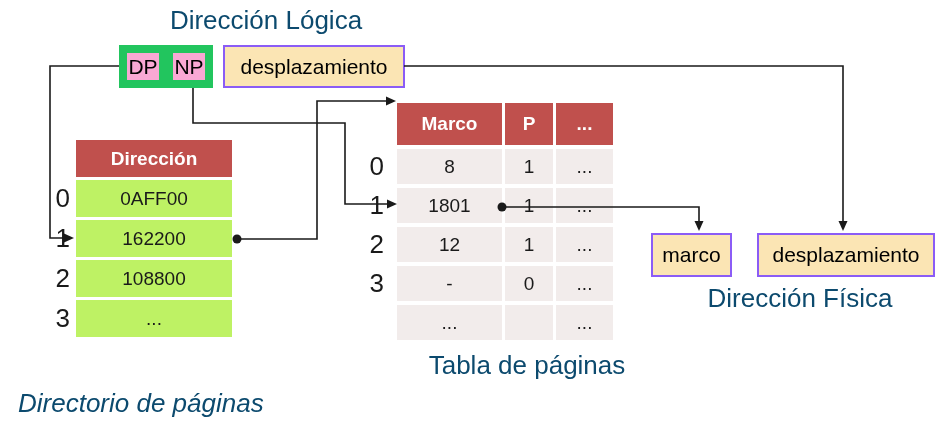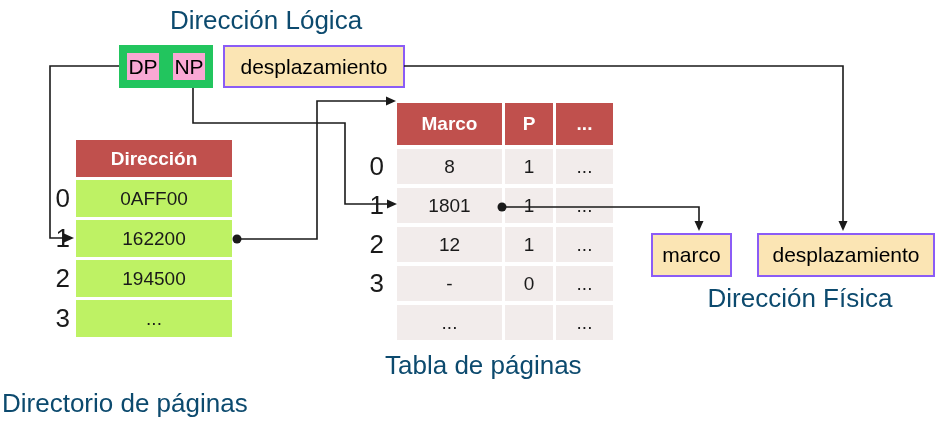--- a/index.html
+++ b/index.html
@@ -115,21 +115,21 @@
 
   <div class="row-index" style="left:36px;top:182px;">0</div>
   <div class="row-index" style="left:36px;top:222px;">1</div>
   <div class="row-index" style="left:36px;top:262px;">2</div>
   <div class="row-index" style="left:36px;top:302px;">3</div>
 
   <div class="dir-table">
     <div class="th">Dirección</div>
     <div class="td">0AFF00</div>
     <div class="td">162200</div>
-    <div class="td">194500</div>
+    <div class="td">108800</div>
     <div class="td">...</div>
   </div>
 
   <div class="row-index" style="left:350px;top:150px;">0</div>
   <div class="row-index" style="left:350px;top:189px;">1</div>
   <div class="row-index" style="left:350px;top:228px;">2</div>
   <div class="row-index" style="left:350px;top:267px;">3</div>
 
   <div class="pt-table">
     <div class="th">Marco</div>
@@ -154,16 +154,16 @@
 
     <div class="td">...</div>
     <div class="td"></div>
     <div class="td">...</div>
   </div>
 
   <div class="addr-box" style="left:651px;top:233px;width:81px;height:44px;">marco</div>
   <div class="addr-box" style="left:757px;top:233px;width:178px;height:44px;">desplazamiento</div>
 
   <div class="brown-label" style="left:650px;top:283px;width:300px;text-align:center;">Dirección Física</div>
-  <div class="brown-label" style="left:385px;top:350px;width:240px;text-align:left;">Tabla de páginas</div>
-  <div class="brown-label" style="left:2px;top:388px;">Directorio de páginas</div>
+  <div class="brown-label" style="left:407px;top:350px;width:240px;text-align:center;">Tabla de páginas</div>
+  <div class="brown-label" style="left:18px;top:388px;font-style:italic;">Directorio de páginas</div>
 
 </div>
 
 </body></html>

